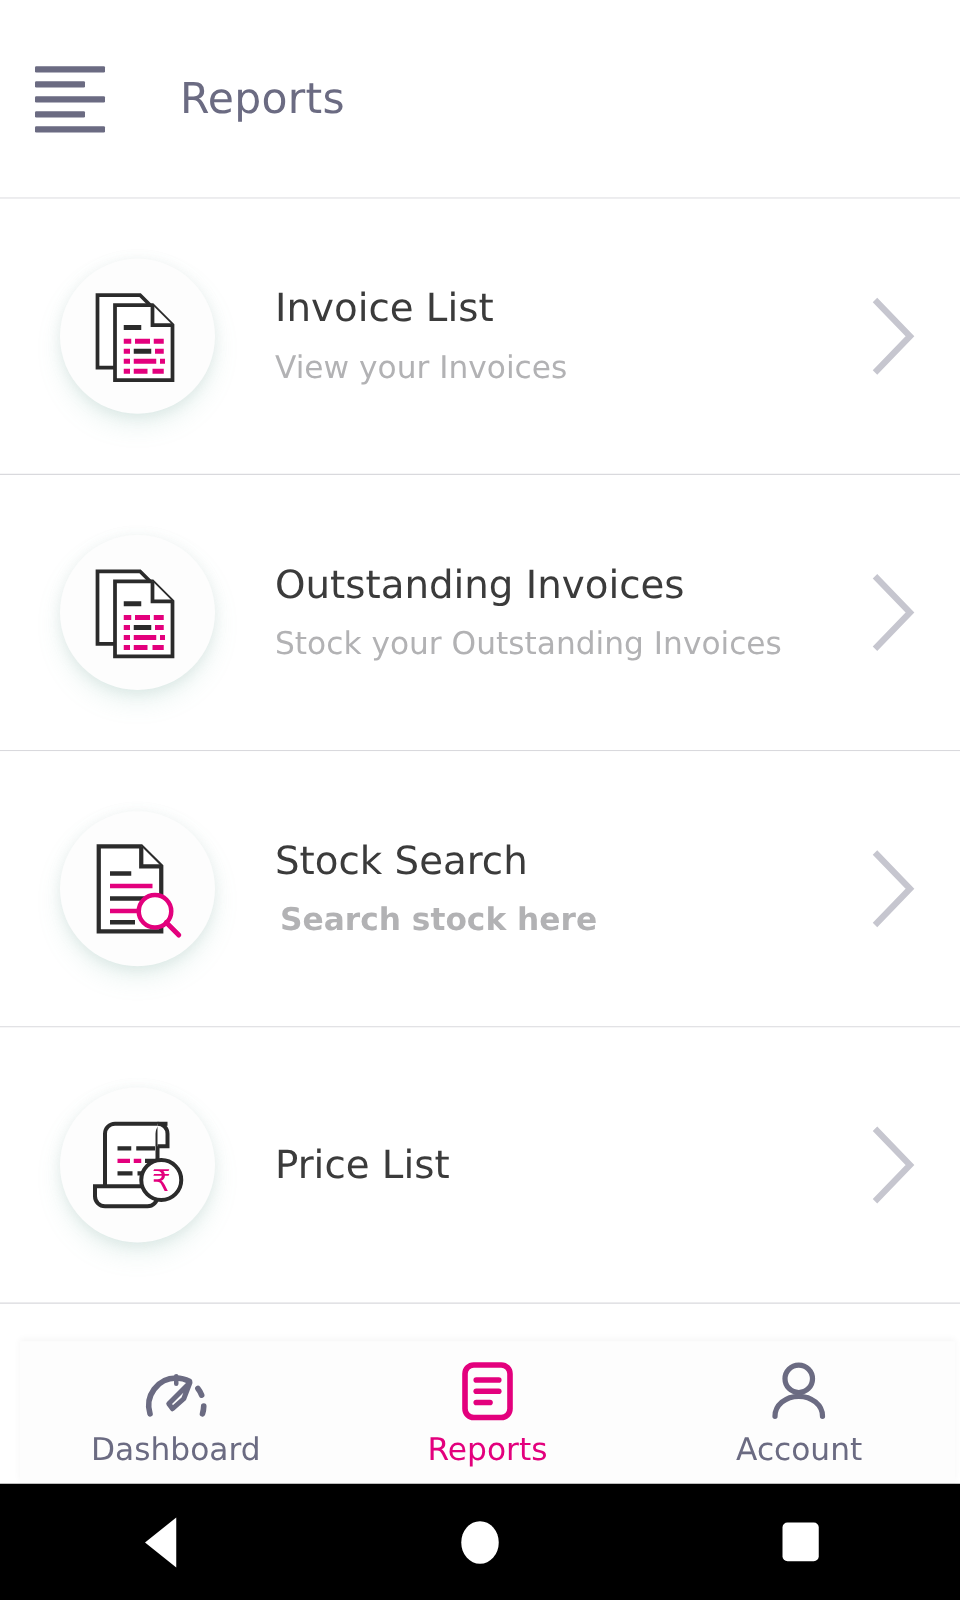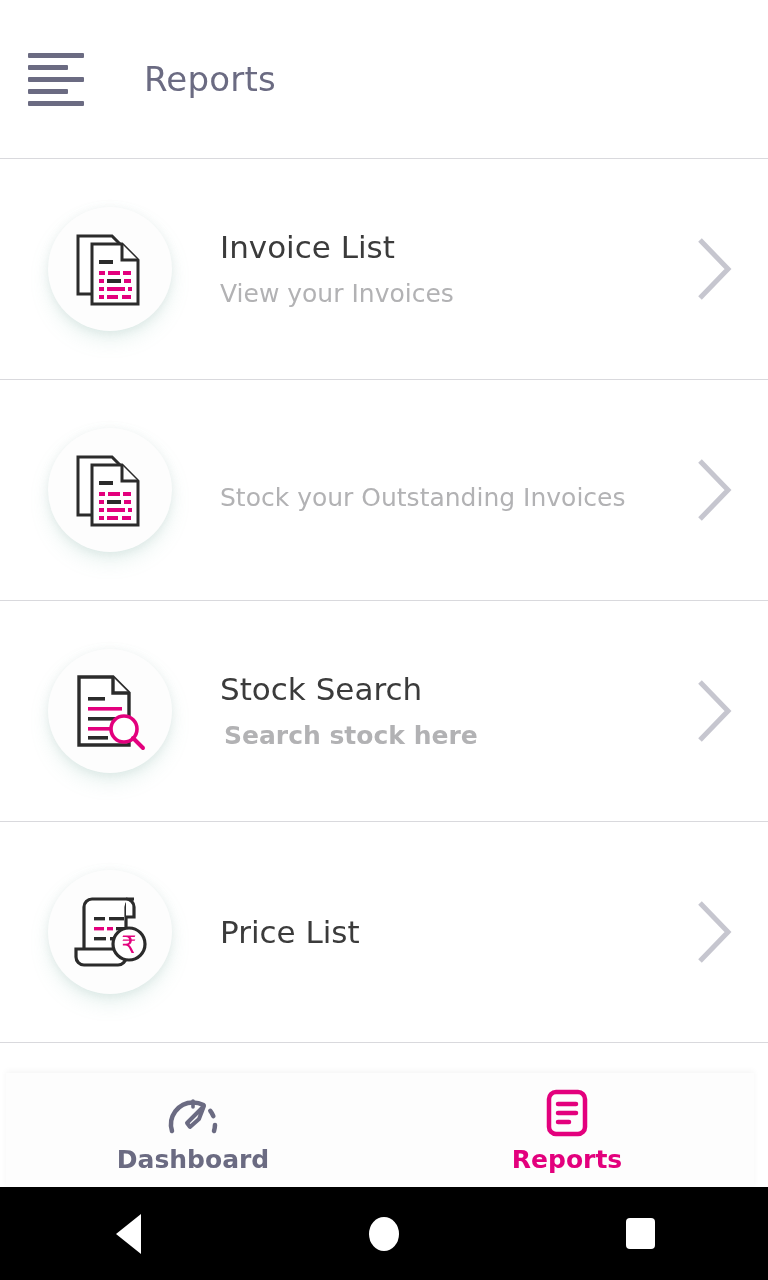--- a/index.html
+++ b/index.html
@@ -102,28 +102,27 @@
     flex: 0 0 auto;
     margin-right: 26px;
     width: 56px;
     height: 74px;
     display: flex;
     align-items: center;
     justify-content: center;
   }
   .tabbar {
     position: absolute;
-    left: 6px;
+    left: 16px;
     bottom: 93px;
     width: 748px;
     height: 114px;
     display: flex;
     background: #fdfdfd;
     box-shadow: 0 -2px 6px rgba(0,0,0,0.045);
-    font-weight: bold;
   }
   .tab {
     flex: 1 1 25%;
     display: flex;
     flex-direction: column;
     align-items: center;
     justify-content: center;
     cursor: pointer;
   }
   .tab-icon {
@@ -238,20 +237,21 @@
         <rect x="50" y="49" width="7" height="4" fill="#e3007d"></rect>
         <rect x="25" y="57" width="5" height="4" fill="#e3007d"></rect>
         <rect x="33" y="57" width="18" height="4" fill="#e3007d"></rect>
         <rect x="54" y="57" width="4" height="4" fill="#e3007d"></rect>
         <rect x="25" y="65" width="5" height="4" fill="#e3007d"></rect>
         <rect x="33" y="65" width="11" height="4" fill="#e3007d"></rect>
         <rect x="48" y="65" width="9" height="4" fill="#e3007d"></rect>
       </svg>
     </div>
     <div class="row-text">
+      <div class="row-title">Outstanding Invoices</div>
       <div class="row-sub">Stock your Outstanding Invoices</div>
     </div>
     <div class="chevron">
       <svg width="44" height="70" viewBox="0 0 44 70">
         <polyline points="8,6 36,35 8,64" fill="none" stroke="#c6c6cf" stroke-width="5"></polyline>
       </svg>
     </div>
   </div>
 
   <div class="report-row">
@@ -327,20 +327,29 @@
       <svg width="54" height="48" viewBox="0 0 54 48">
         <path d="M16 3 h22 a7 7 0 0 1 7 7 v28 a7 7 0 0 1 -7 7 h-22 a7 7 0 0 1 -7 -7 v-28 a7 7 0 0 1 7 -7 Z" fill="none" stroke="#e3007d" stroke-width="4.5" stroke-linecap="round"></path>
         <line x1="18" y1="15" x2="36" y2="15" stroke="#e3007d" stroke-width="4.5" stroke-linecap="round"></line>
         <line x1="18" y1="24" x2="36" y2="24" stroke="#e3007d" stroke-width="4.5" stroke-linecap="round"></line>
         <line x1="18" y1="33" x2="29" y2="33" stroke="#e3007d" stroke-width="4.5" stroke-linecap="round"></line>
       </svg>
     </div>
     <div class="tab-label">Reports</div>
   </div>
 
+  <div class="tab">
+    <div class="tab-icon">
+      <svg width="54" height="48" viewBox="0 0 54 48">
+        <circle cx="27" cy="14" r="11" fill="none" stroke="#6b6b82" stroke-width="4.2"></circle>
+        <path d="M8 44 a19 16 0 0 1 38 0" fill="none" stroke="#6b6b82" stroke-width="4.2" stroke-linecap="round"></path>
+      </svg>
+    </div>
+    <div class="tab-label">Account</div>
+  </div>
 
 </div>
 
 <div class="sysnav">
   <div class="sysnav-btn">
     <div class="nav-back"></div>
   </div>
   <div class="sysnav-btn">
     <div class="nav-home"></div>
   </div>

